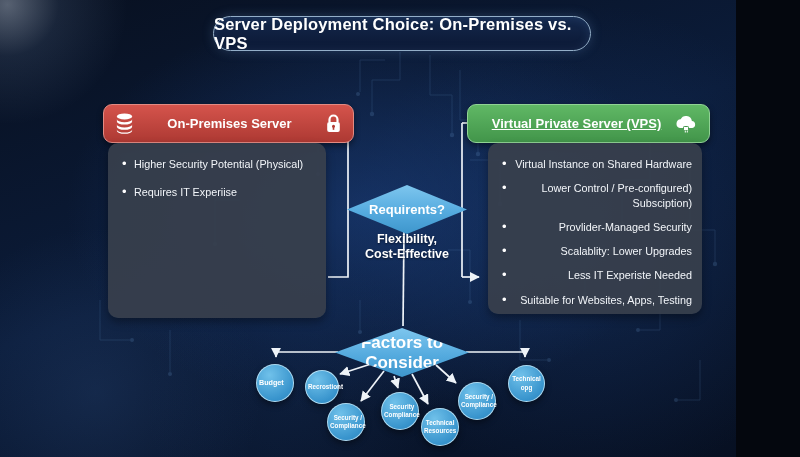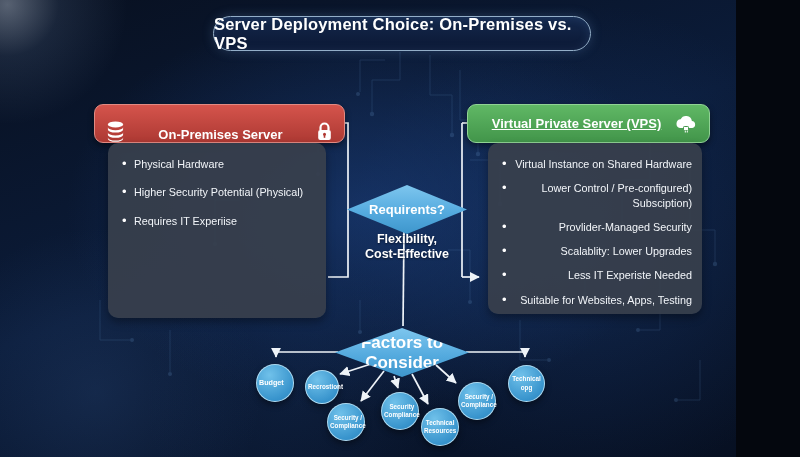--- a/index.html
+++ b/index.html
@@ -20,22 +20,22 @@
     position:absolute;left:213px;top:16px;width:376px;height:33px;
     border:1.5px solid #93aec8;border-radius:19px;
     background:linear-gradient(180deg,#14284c,#0b1834);
     box-shadow:0 0 12px rgba(110,160,215,.25), inset 0 0 10px rgba(90,140,200,.18);
     display:flex;align-items:center;justify-content:center;
     font-size:16.5px;font-weight:600;letter-spacing:.2px;
   }
 
   .hdr{position:absolute;height:37px;border-radius:9px;display:flex;align-items:center;
     font-size:13px;font-weight:700;box-shadow:0 3px 6px rgba(0,0,0,.45);padding:0 11px;}
-  .hdr-left{left:94px;top:104px;width:227px;
-    background:linear-gradient(180deg,#d5544c,#ad3933);border:1px solid #e28a82;align-items:flex-end;}
+  .hdr-left{left:103px;top:104px;width:227px;
+    background:linear-gradient(180deg,#d5544c,#ad3933);border:1px solid #e28a82;}
   .hdr-right{left:467px;top:104px;width:219px;
     background:linear-gradient(180deg,#60b865,#42954a);border:1px solid #90d394;text-decoration:underline;}
   .hdr .lbl{flex:1;text-align:center;}
   .hdr .ic{display:flex;align-items:center;}
 
   .panel{position:absolute;background:rgba(56,64,76,.93);border-radius:10px;
     box-shadow:0 4px 8px rgba(0,0,0,.35);}
   .panel-left{left:108px;top:143px;width:218px;height:175px;}
   .panel-right{left:488px;top:143px;width:214px;height:171px;text-align:right;}
   .panel ul{list-style:none;margin:0;padding:14px 10px 0 13px;}
@@ -161,21 +161,20 @@
         <path d="M4.5,8 V5.5 a4,4 0 0 1 8,0 V8" stroke="#fff" stroke-width="2.2" fill="none"></path>
         <rect x="2.2" y="8" width="12.6" height="10" rx="2" fill="#fff"></rect>
         <circle cx="8.5" cy="12.3" r="1.5" fill="#b13a33"></circle>
         <rect x="7.7" y="12.8" width="1.6" height="3" fill="#b13a33"></rect>
       </svg>
     </span>
   </div>
 
   <div class="panel panel-left">
     <ul>
-      <li>Physical Hardware</li>
       <li>Higher Security Potential (Physical)</li>
       <li>Requires IT Experiise</li>
     </ul>
   </div>
 
   <div class="hdr hdr-right">
     <span class="lbl">Virtual Private Server (VPS)</span>
     <span class="ic">
       <svg width="24" height="19" viewBox="0 0 24 19">
         <path d="M6,14 a4.4,4.4 0 0 1 .6,-8.7 a6,6 0 0 1 11.3,1.6 a3.6,3.6 0 0 1 .4,7.1 Z" fill="#fff"></path>

